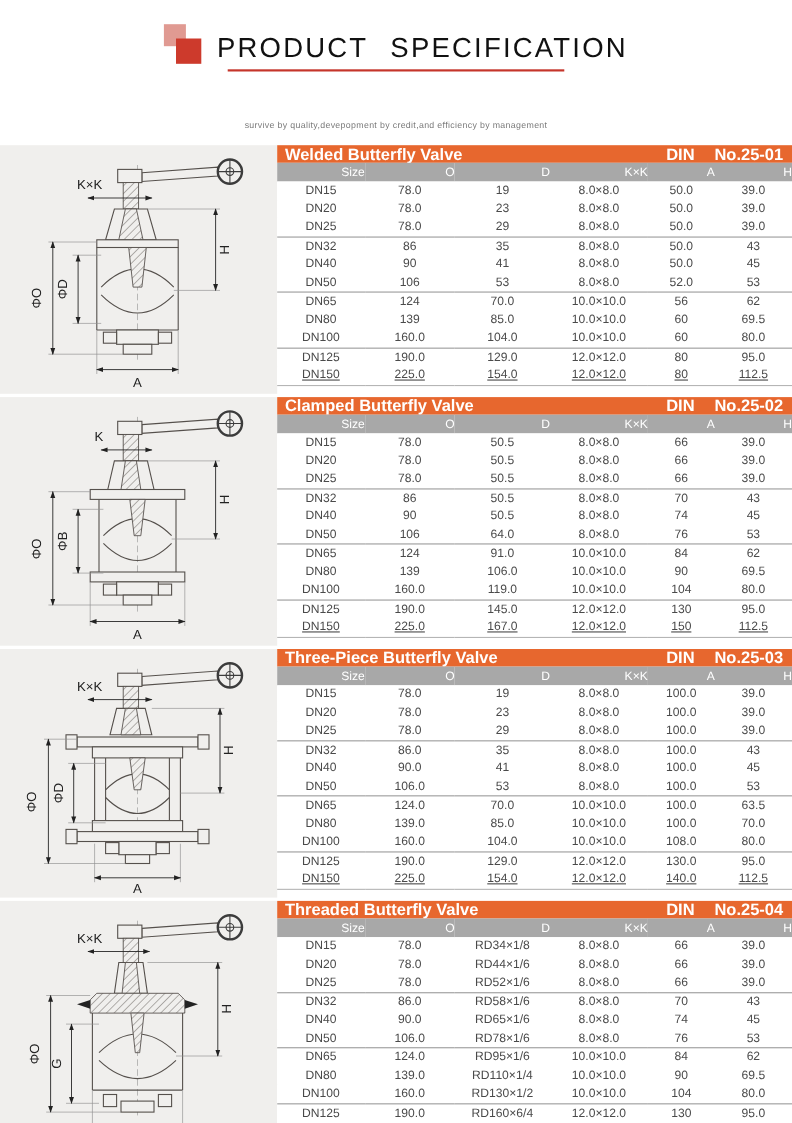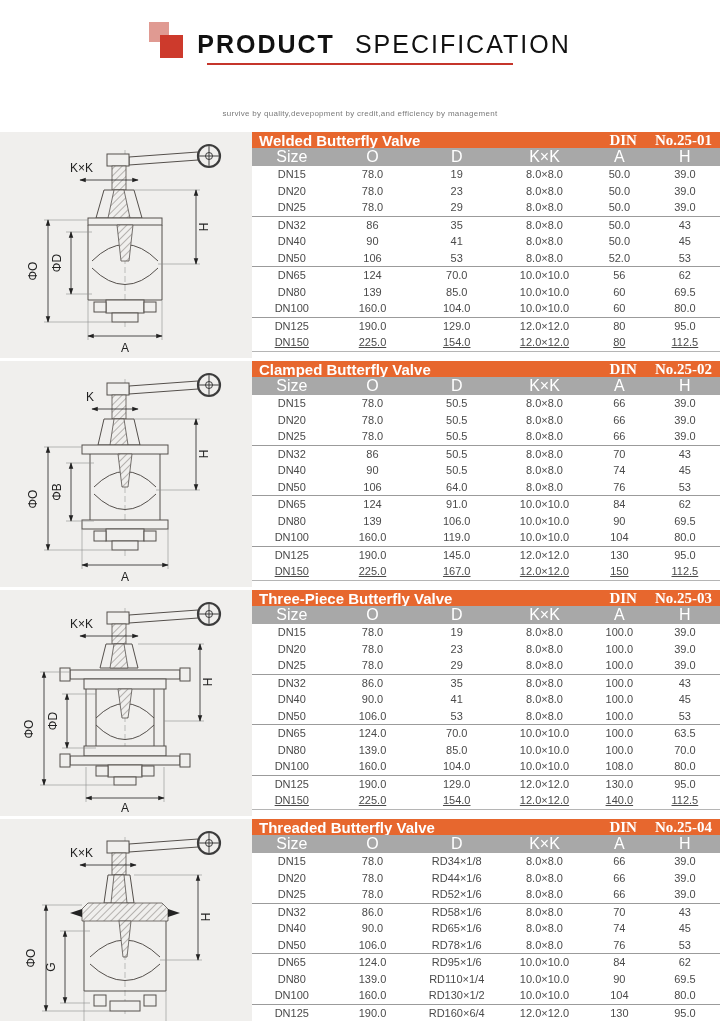--- a/index.html
+++ b/index.html
@@ -8,40 +8,40 @@
     font-family:"Liberation Sans", sans-serif;
     -webkit-font-smoothing:antialiased;
   }
   
   .page-header{padding-top:22px;text-align:center;}
   .brand-row{display:flex;justify-content:center;align-items:flex-end;gap:12px;}
   .logo{position:relative;width:36px;height:38px;flex:0 0 auto;}
   .logo .sq-back{position:absolute;left:0;top:0;width:20px;height:20px;background:#e09a92;}
   .logo .sq-front{position:absolute;left:11px;top:13px;width:23px;height:23px;background:#cd3a2c;}
   .brand-text{font-size:25px;color:#111;letter-spacing:2px;line-height:1.1;padding-bottom:2px;}
-  .brand-text .bold{font-weight:700;margin-right:20px;}
+  .brand-text .bold{font-weight:400;margin-right:20px;}
   .brand-text .light{font-weight:400;}
   .brand-rule{width:306px;height:2px;background:#c5352b;margin:3px auto 3px auto;}
   .tagline{font-size:8px;color:#7a7a7a;letter-spacing:.3px;margin-top:44px;}
   
   .sections{margin-top:14px;}
   .spec-section{display:flex;height:226px;margin-bottom:3px;}
   .drawing-panel{width:252px;height:226px;background:#f0efed;flex:0 0 auto;}
   .drawing-panel svg{display:block;}
   .table-wrap{flex:1;display:flex;flex-direction:column;}
   .title-bar{
     background:#e7672e;color:#fff;height:16px;flex:0 0 auto;
     display:flex;align-items:center;justify-content:space-between;
     padding:0 8px 0 7px;font-size:15px;font-weight:700;
   }
-  .din-group{display:flex;gap:18px;font-weight:700;font-family:Liberation Serif, serif;}
+  .din-group{display:flex;gap:18px;font-weight:700;}
   table.spec{width:100%;border-collapse:collapse;table-layout:fixed;}
   table.spec th{
-    background:#a8a8a8;color:#fff;font-weight:400;font-size:16px;
-    height:17px;padding:0;text-align:center;
+    background:#a8a8a8;color:#fff;font-weight:400;font-size:11px;
+    height:17px;padding:0;text-align:right;
   }
   table.spec td{
     color:#4a4a4a;font-size:11px;text-align:center;padding:0;height:16.5px;
     line-height:16.5px;background:#fff;
   }
   table.spec tr.group-start td{border-top:1px solid #9b9b9b;}
   table.spec tbody tr:last-child td{border-bottom:1px solid #b5b5b5;text-decoration:underline;}
   
   .outline{stroke:#55504c;stroke-width:1;fill:none;}
   .filled{stroke:#55504c;stroke-width:1;fill:#f0efed;}

